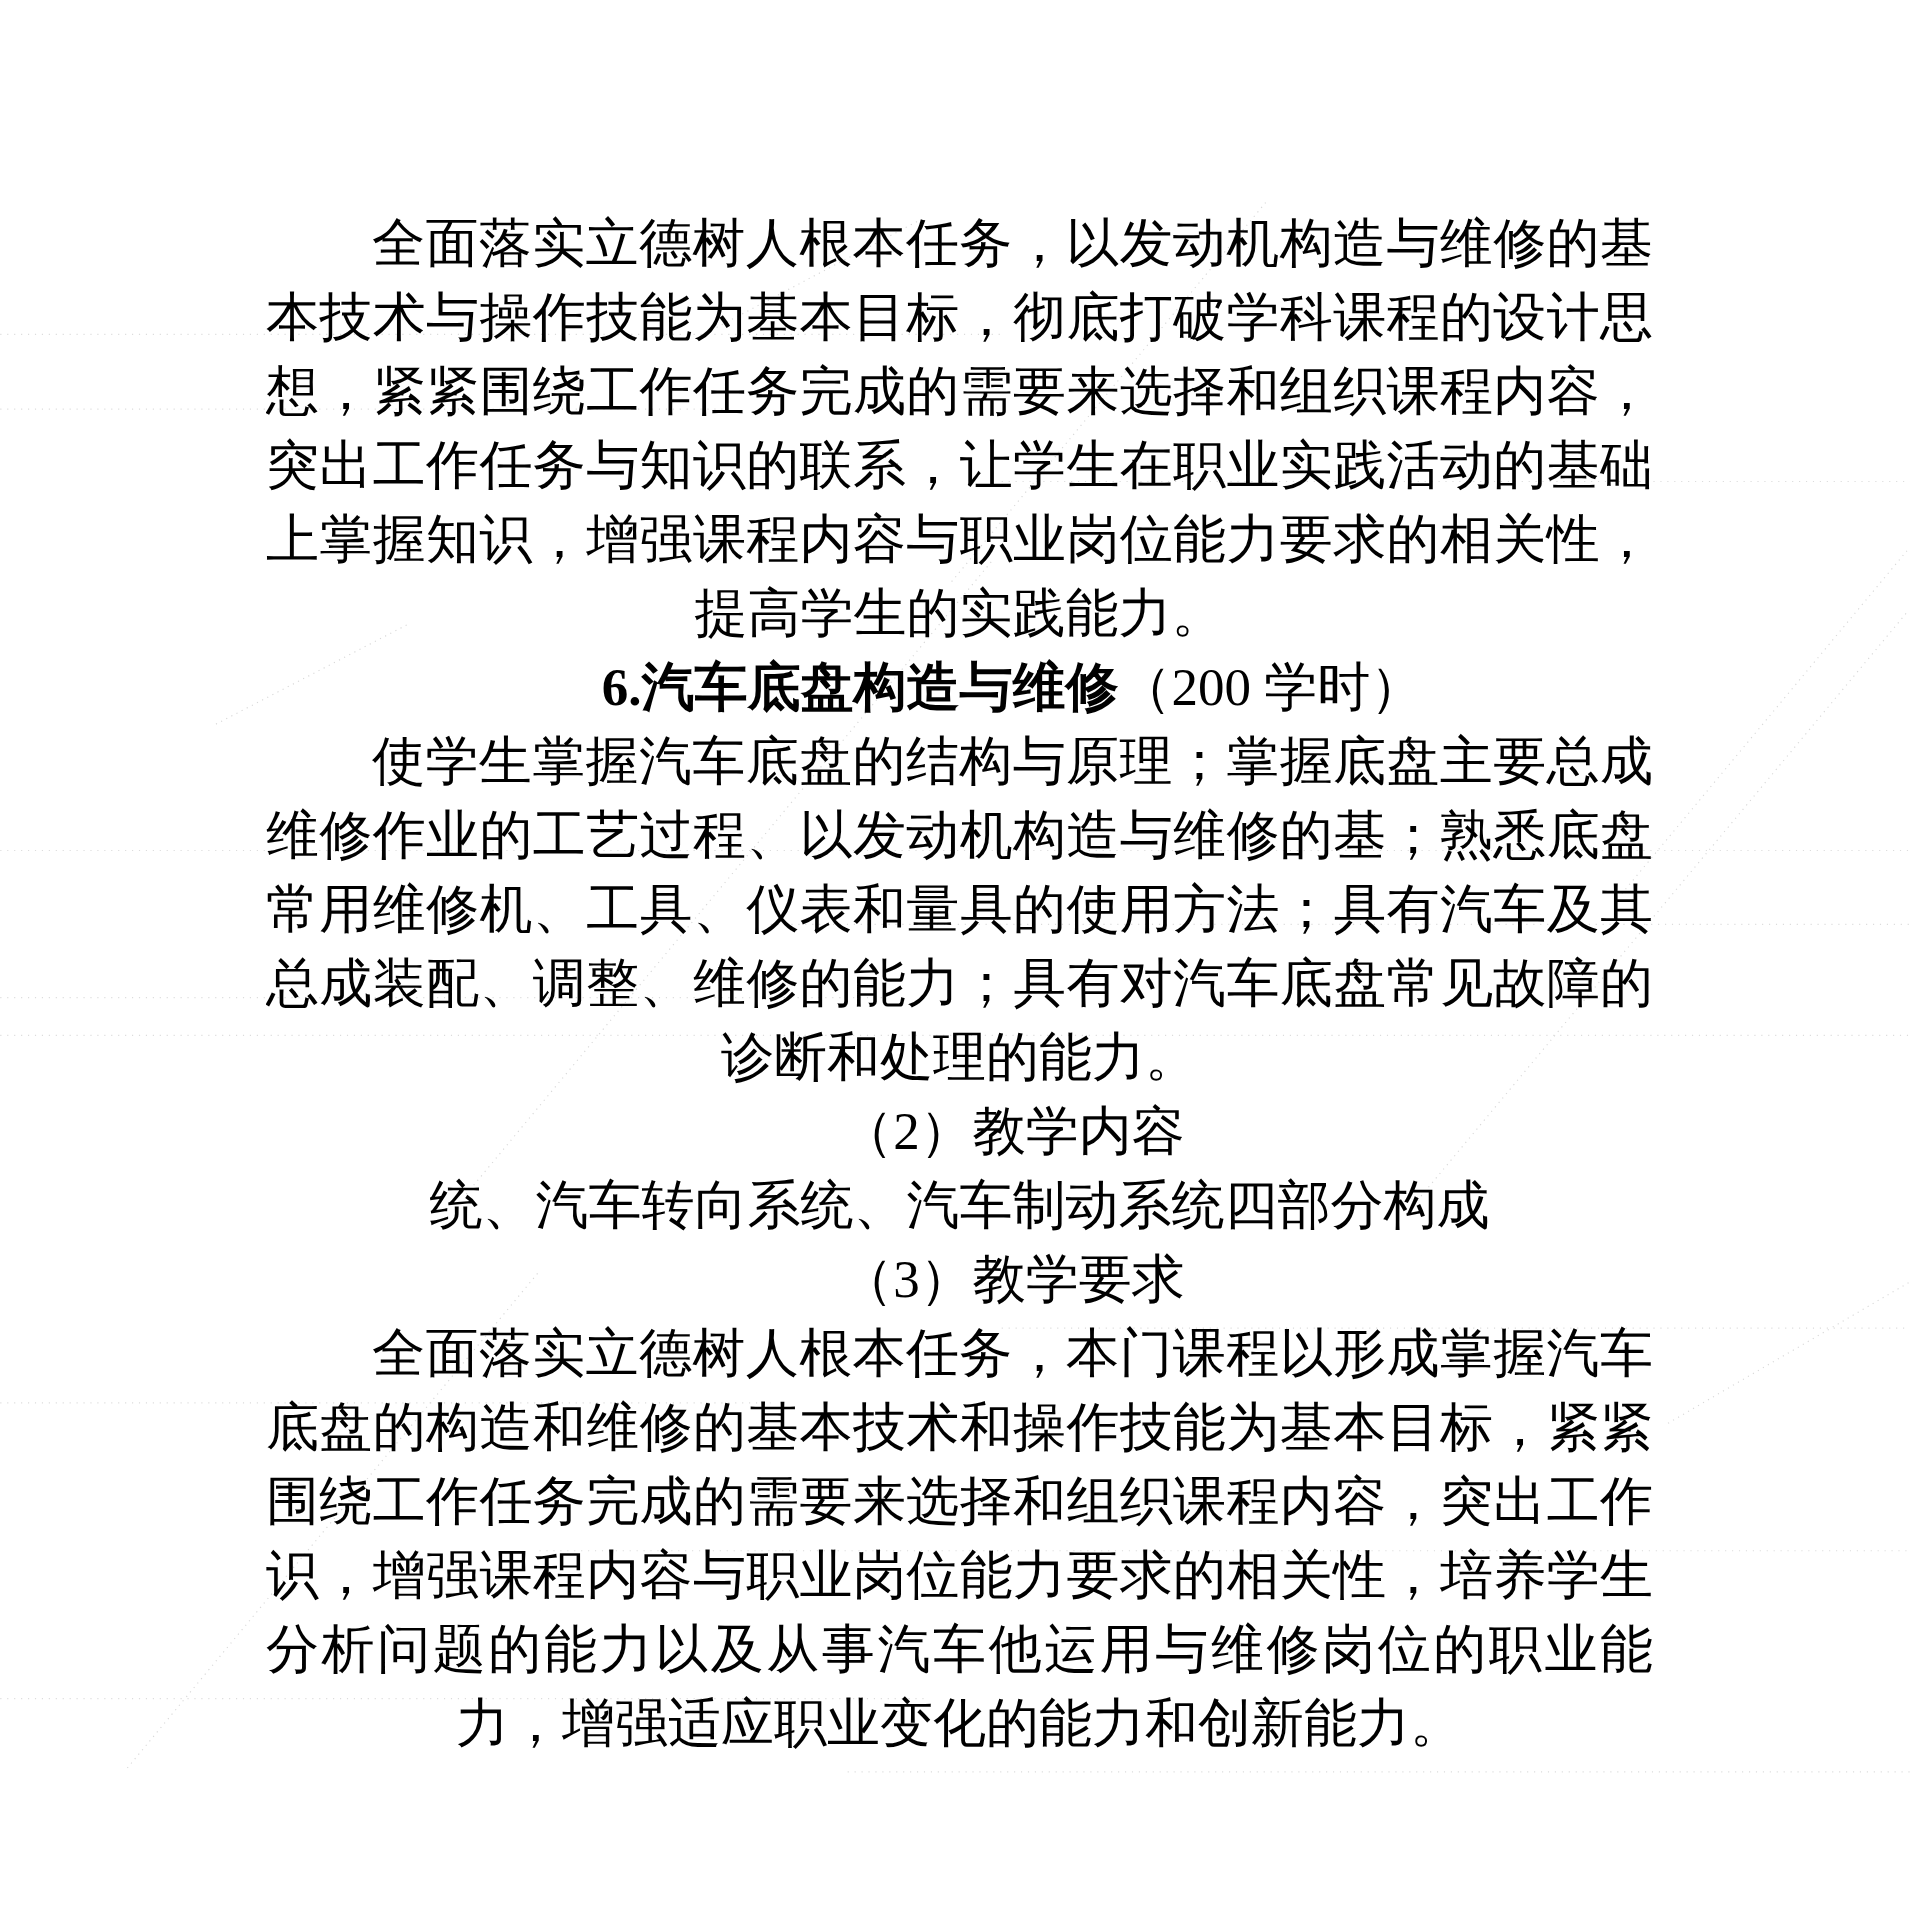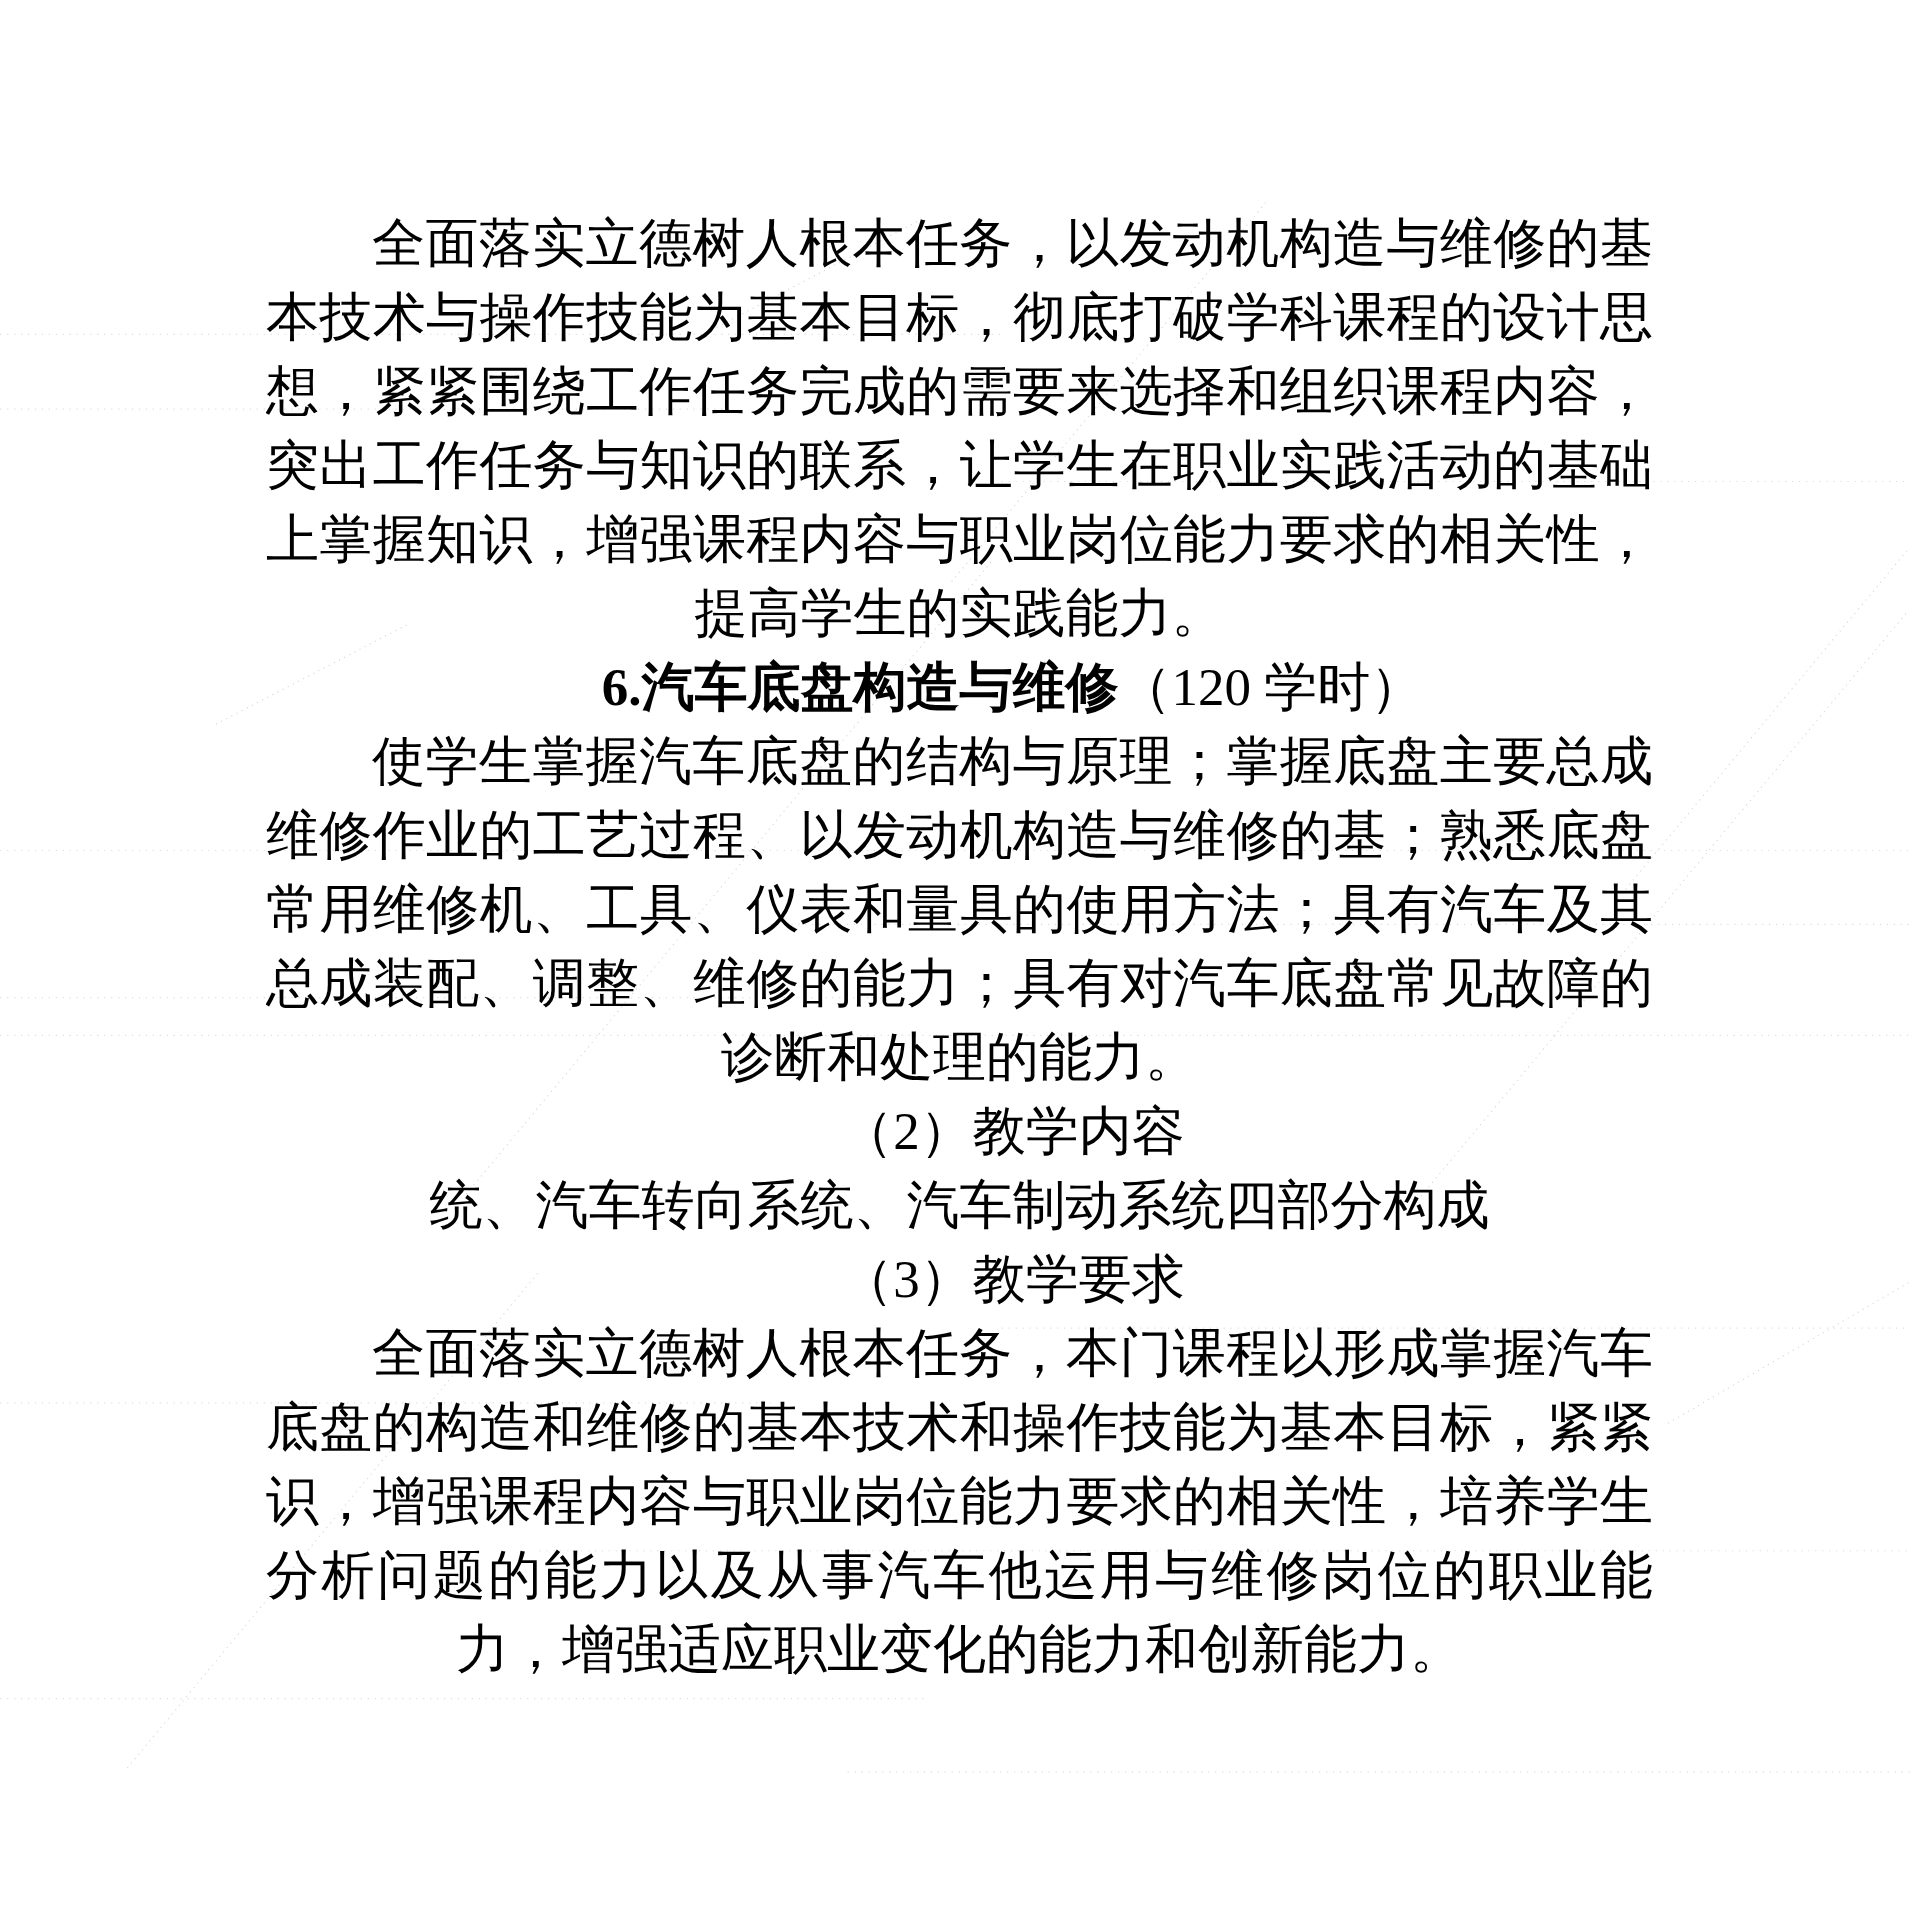--- a/index.html
+++ b/index.html
@@ -93,32 +93,33 @@
   </svg>
 
   <div class="text-block">
     <div class="line indent fill">全面落实立德树人根本任务，以发动机构造与维修的基</div>
     <div class="line fill">本技术与操作技能为基本目标，彻底打破学科课程的设计思</div>
     <div class="line fill">想，紧紧围绕工作任务完成的需要来选择和组织课程内容，</div>
     <div class="line fill">突出工作任务与知识的联系，让学生在职业实践活动的基础</div>
     <div class="line fill">上掌握知识，增强课程内容与职业岗位能力要求的相关性，</div>
     <div class="line">提高学生的实践能力。</div>
     <div class="line indent">
-      <span class="b">6.汽车底盘构造与维修</span><span>（120 学时）</span>
+      <span class="b">6.汽车底盘构造与维修</span><span>（200 学时）</span>
     </div>
     <div class="line indent fill">使学生掌握汽车底盘的结构与原理；掌握底盘主要总成</div>
     <div class="line fill">维修作业的工艺过程、以发动机构造与维修的基；熟悉底盘</div>
     <div class="line fill">常用维修机、工具、仪表和量具的使用方法；具有汽车及其</div>
     <div class="line fill">总成装配、调整、维修的能力；具有对汽车底盘常见故障的</div>
     <div class="line">诊断和处理的能力。</div>
     <div class="line indent">（2）教学内容</div>
     <div class="line">统、汽车转向系统、汽车制动系统四部分构成</div>
     <div class="line indent">（3）教学要求</div>
     <div class="line indent fill">全面落实立德树人根本任务，本门课程以形成掌握汽车</div>
     <div class="line fill">底盘的构造和维修的基本技术和操作技能为基本目标，紧紧</div>
+    <div class="line fill">围绕工作任务完成的需要来选择和组织课程内容，突出工作</div>
     <div class="line fill">识，增强课程内容与职业岗位能力要求的相关性，培养学生</div>
     <div class="line fill">分析问题的能力以及从事汽车他运用与维修岗位的职业能</div>
     <div class="line">力，增强适应职业变化的能力和创新能力。</div>
 
   </div>
 
 </div>
 
 
 </body></html>

